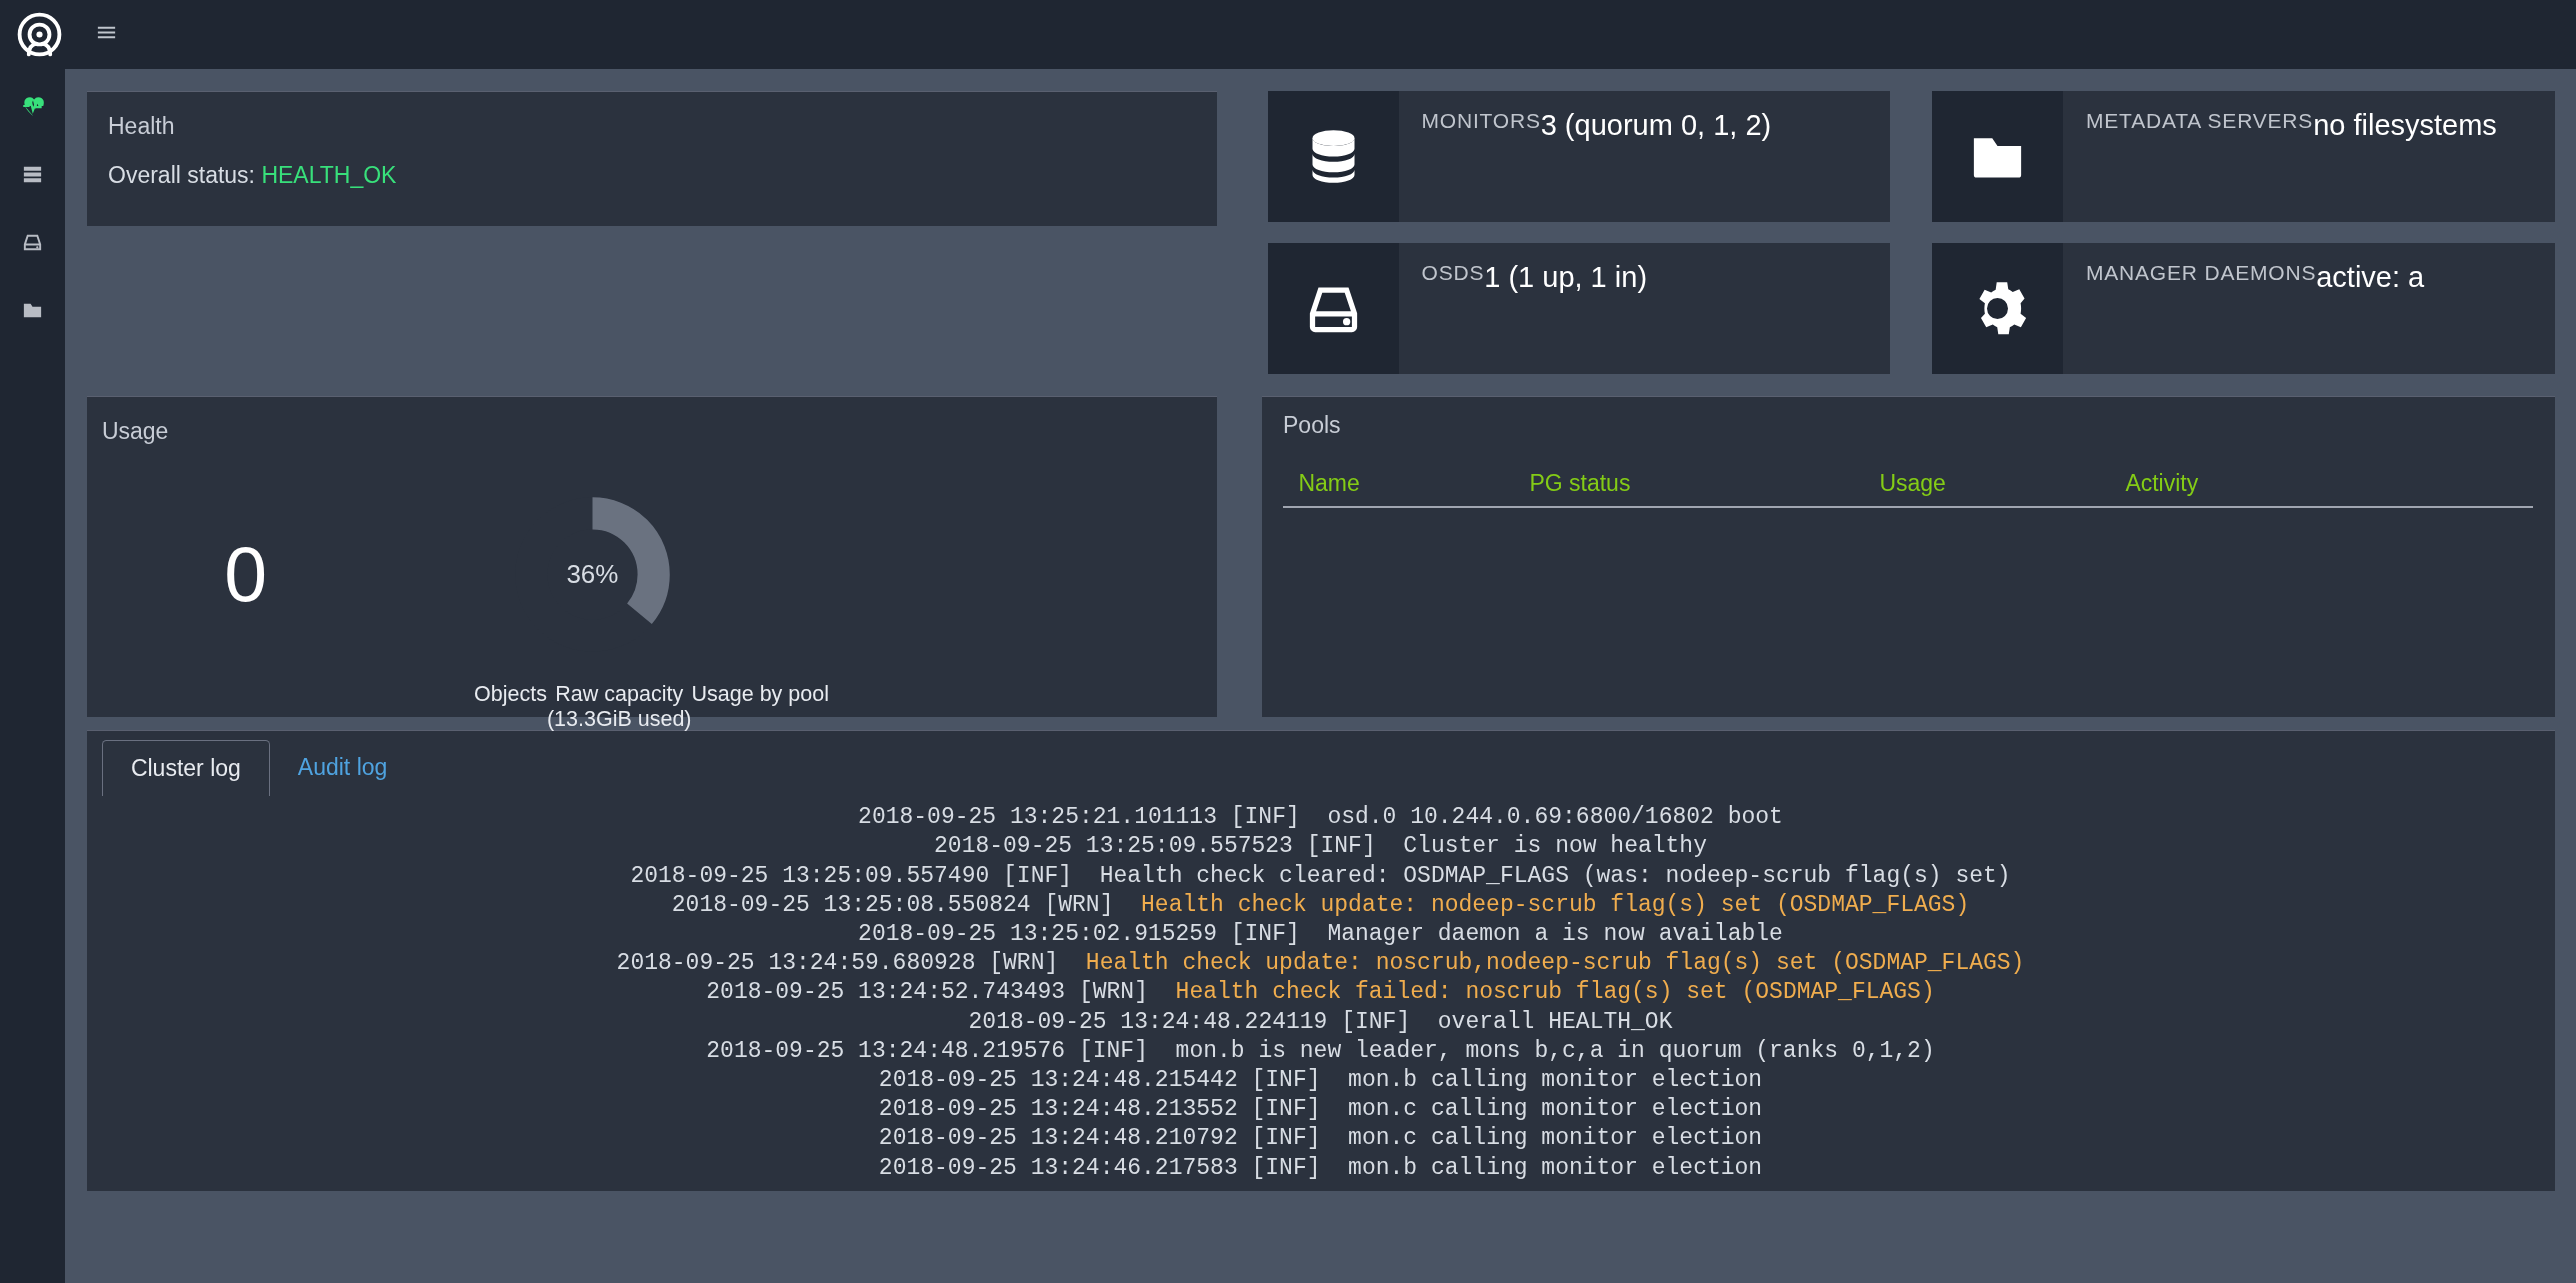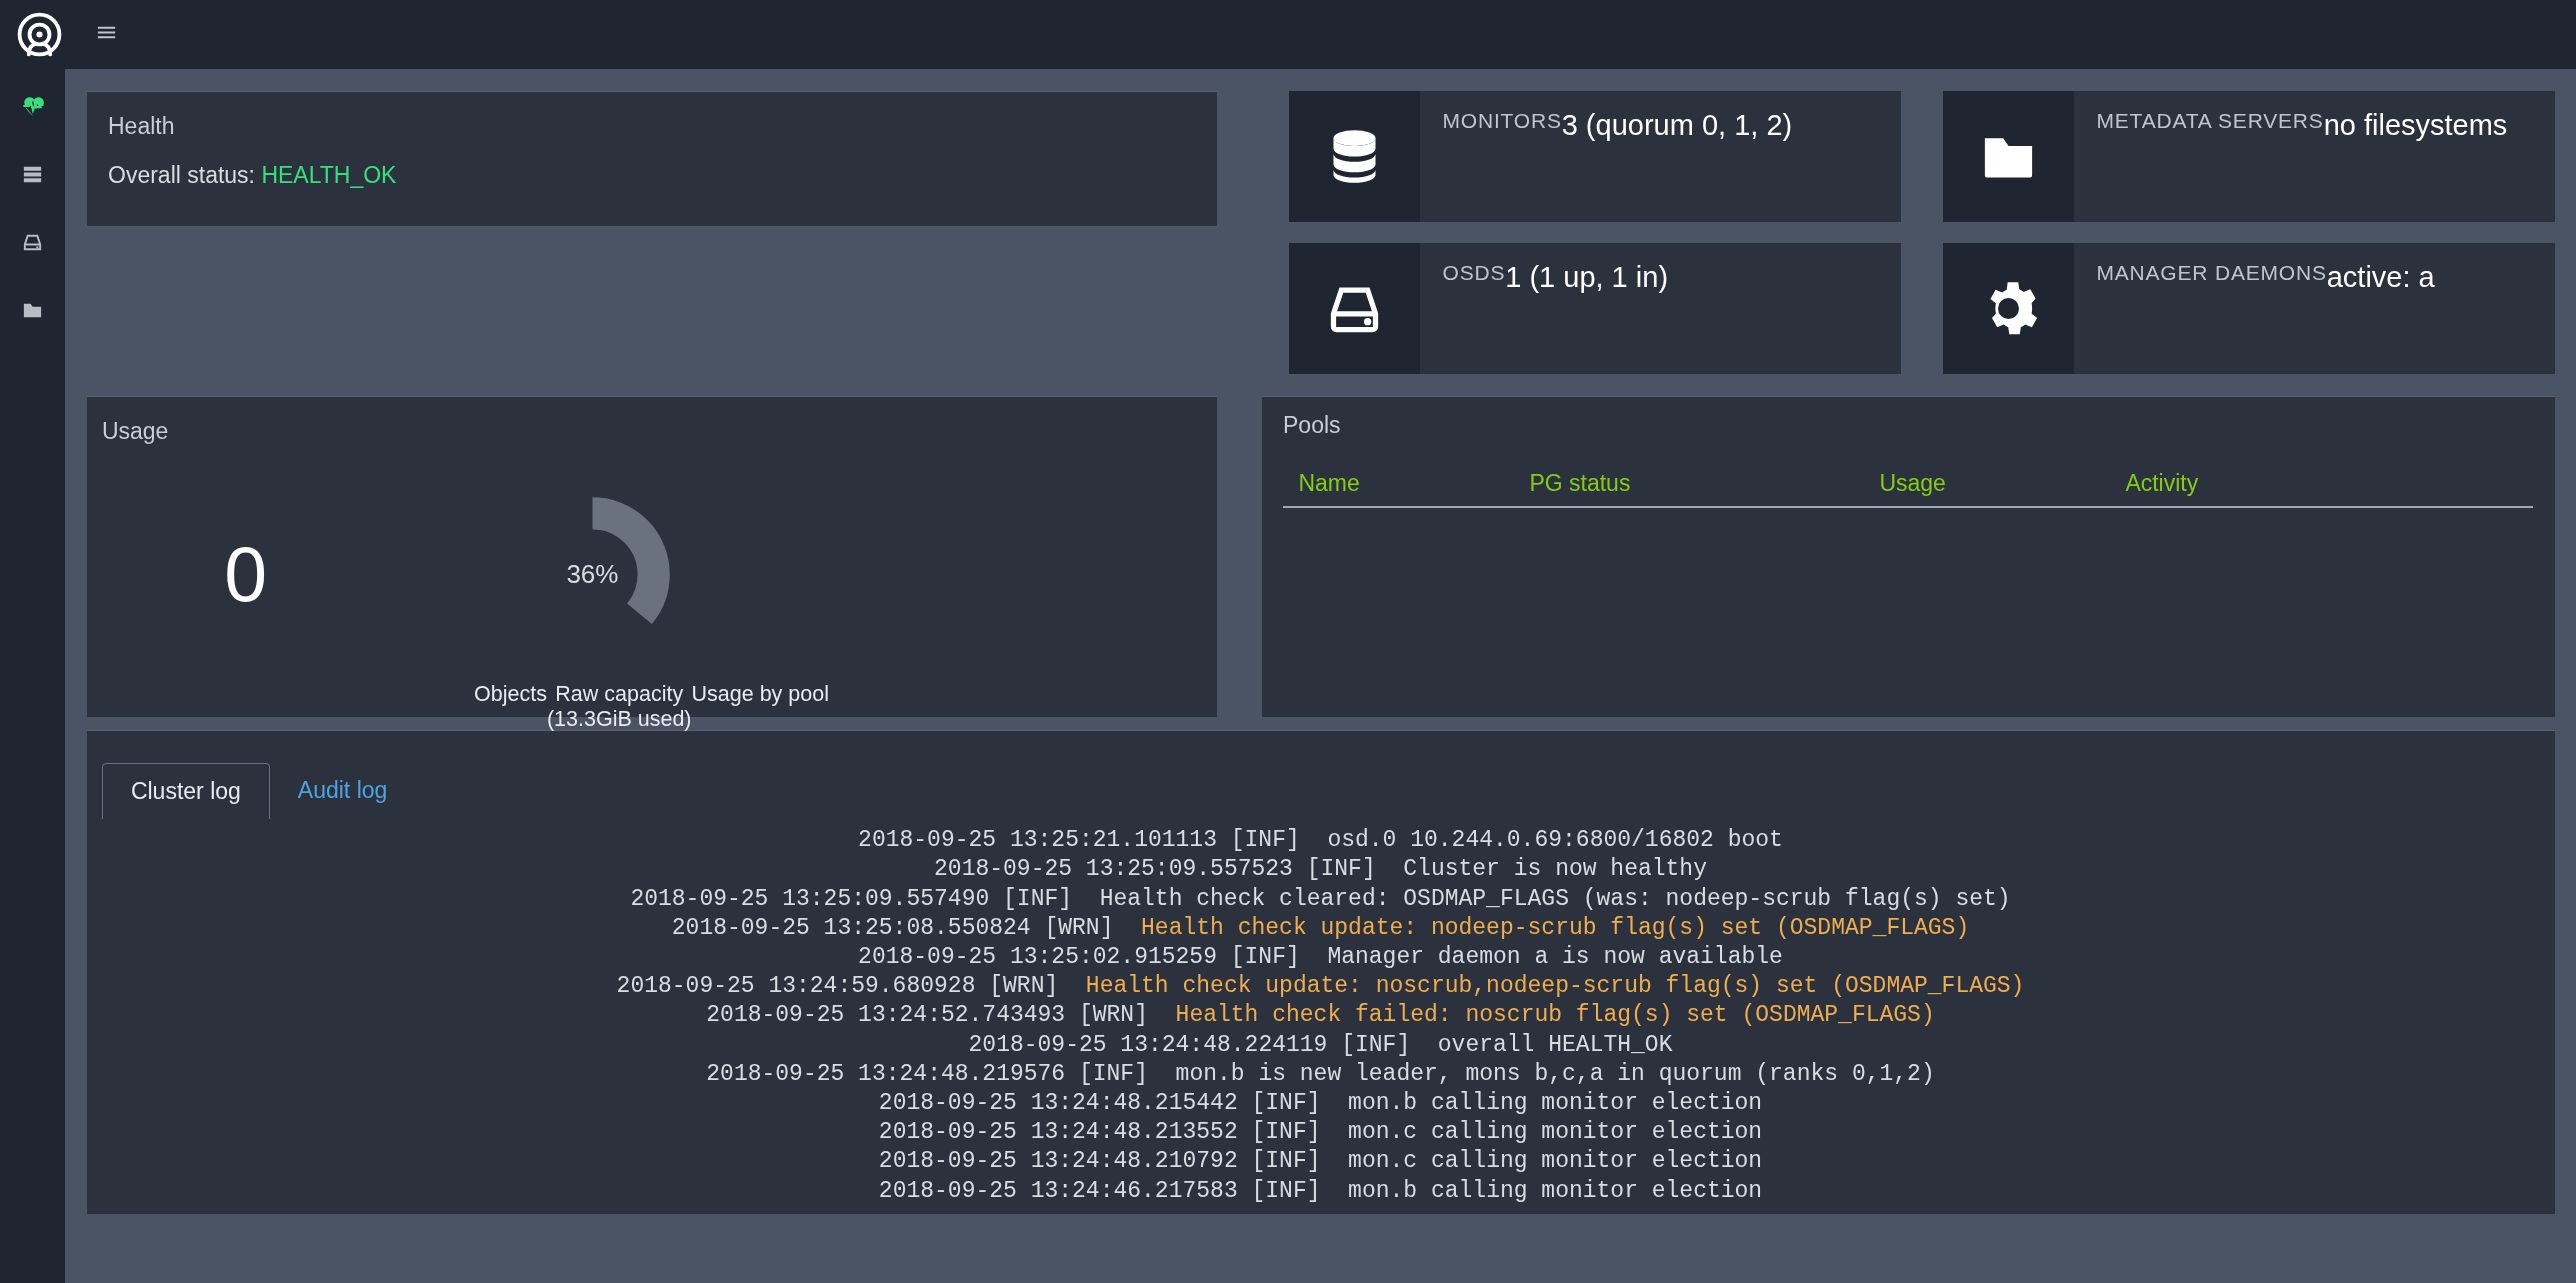--- a/index.html
+++ b/index.html
@@ -61,21 +61,21 @@
       position: absolute;
       left: 65px;
       top: 69px;
       right: 0;
       bottom: 0;
       padding: 21.5px;
     }
 
     .row {
       display: flex;
-      gap: 72px;
+      gap: 51px;
       margin-bottom: 21.5px;
     }
 
     
     .health-card {
       flex: 0 0 1130px;
       background: #2b323e;
       border-top: 1.5px solid #5a6070;
       padding: 21.5px;
       height: 135px;
@@ -194,21 +194,21 @@
     }
     .pools-header div:nth-child(1) { flex: 0 0 231px; }
     .pools-header div:nth-child(2) { flex: 0 0 350px; }
     .pools-header div:nth-child(3) { flex: 0 0 246px; }
     .pools-header div:nth-child(4) { flex: 1; }
 
     
     .log-card {
       background: #2b323e;
       border-top: 1.5px solid #5a6070;
-      padding: 32px 0 0 0;
+      padding: 9px 0 0 0;
     }
     .tabs {
       display: flex;
       padding-left: 15.4px;
       gap: 0;
     }
     .tab {
       padding: 14px 28px;
       font-size: 23px;
       cursor: pointer;

